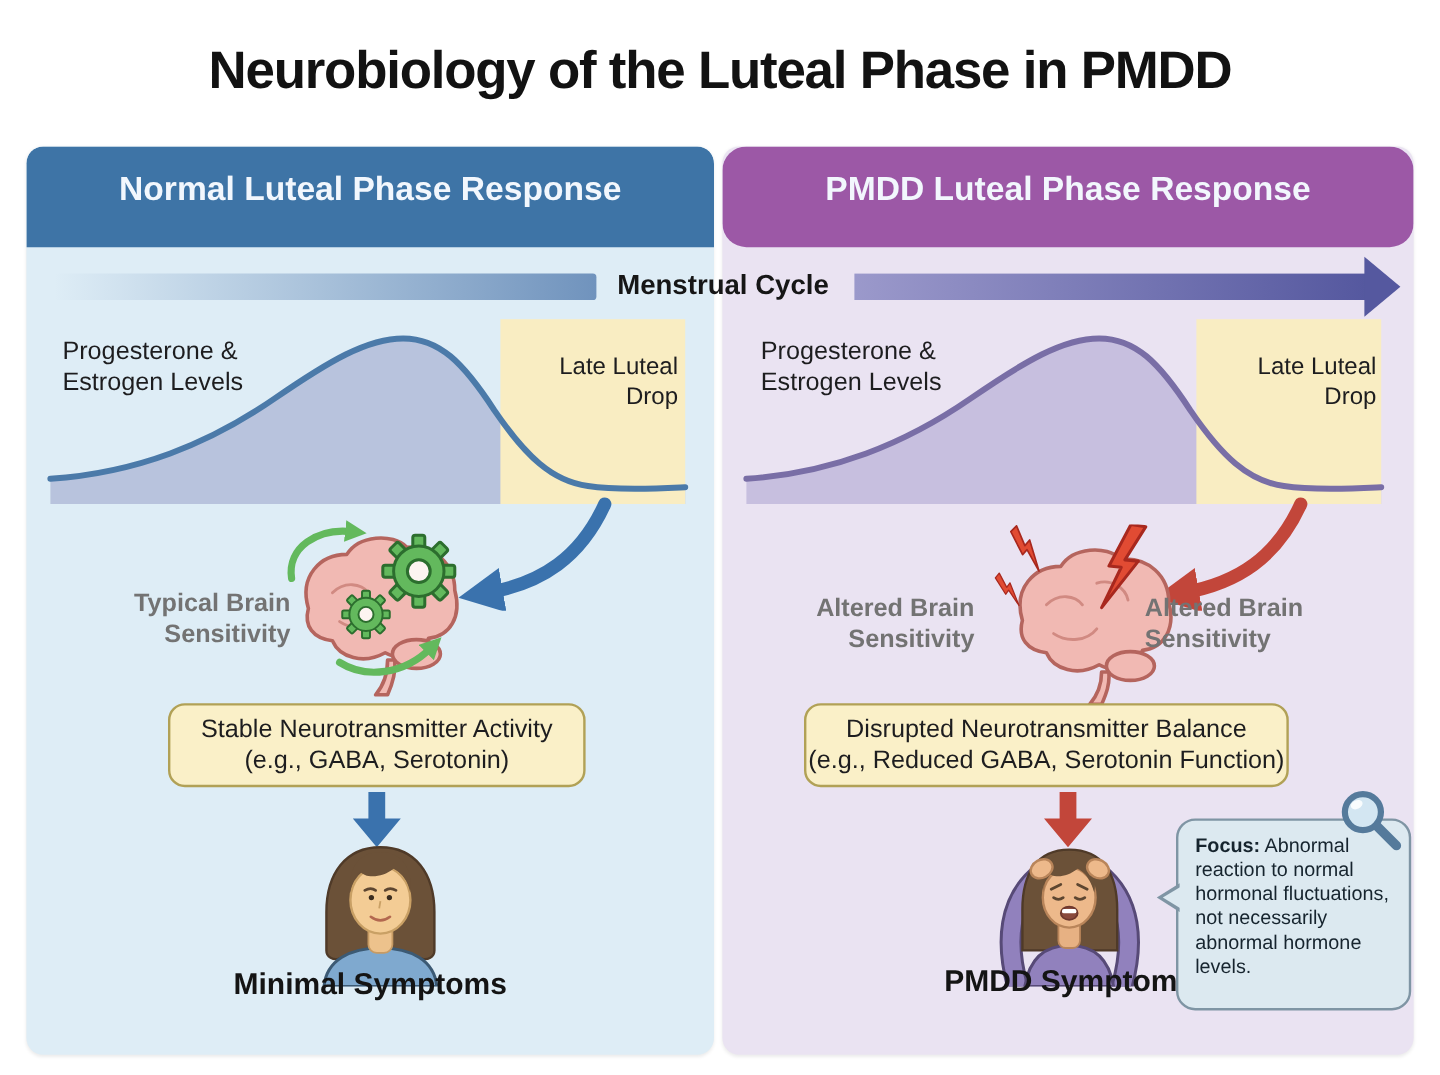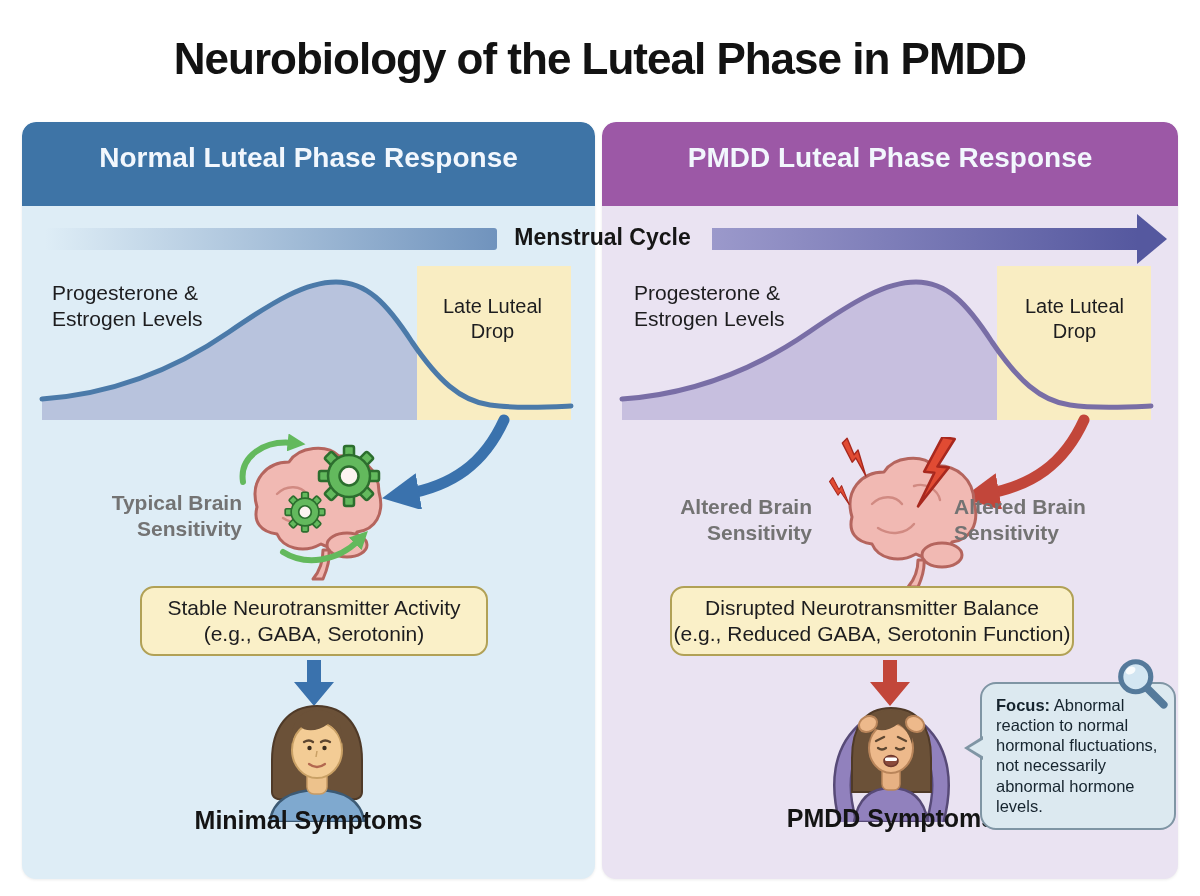--- a/index.html
+++ b/index.html
@@ -23,51 +23,51 @@
   .title{position:absolute;left:0;top:34px;width:1200px;text-align:center;
     font-size:44px;font-weight:bold;letter-spacing:-1px;color:#121212;}
   .panel{position:absolute;top:122px;height:757px;border-radius:14px;overflow:hidden;
     box-shadow:0 1px 3px rgba(0,0,0,0.08);}
   .panel.left{left:22px;width:573px;background:var(--left-panel-bg);}
   .panel.right{left:602px;width:576px;background:var(--right-panel-bg);}
   .panel-header{position:absolute;left:0;top:0;width:100%;height:84px;line-height:72px;
     text-align:center;font-size:28px;font-weight:bold;color:var(--header-text);
     border-radius:14px 14px 0 0;}
   .panel.left  .panel-header{background:var(--left-header-bg);}
-  .panel.right .panel-header{background:var(--right-header-bg);}
+  .panel.right .panel-header{background:var(--right-header-bg);border-radius:20px;}
   .preline{white-space:pre-line;}
   .abs{position:absolute;}
   
   .cycle{position:absolute;left:0;top:214px;width:1200px;height:54px;pointer-events:none;}
   .cycle-bar-left{position:absolute;left:45px;top:14px;width:452px;height:22px;border-radius:3px;
     background:linear-gradient(90deg,rgba(222,231,240,0),var(--cycle-left-end));}
   .cycle-label{position:absolute;left:495px;top:10px;width:215px;text-align:center;
     font-size:23px;font-weight:bold;color:#161616;}
   .cycle-bar-right{position:absolute;left:712px;top:14px;width:426px;height:22px;
     background:linear-gradient(90deg,var(--cycle-right-start),var(--cycle-right-end));}
   .cycle-head{position:absolute;left:1137px;top:0px;width:0;height:0;
     border-top:25px solid transparent;border-bottom:25px solid transparent;
     border-left:30px solid var(--cycle-right-end);}
   
   .curve-svg{position:absolute;left:12px;top:140px;width:545px;height:175px;}
   .curve-fill-l{fill:var(--left-curve-fill);} .curve-line-l{fill:none;stroke:var(--left-curve-stroke);stroke-width:5;stroke-linecap:round;}
   .curve-fill-r{fill:var(--right-curve-fill);} .curve-line-r{fill:none;stroke:var(--right-curve-stroke);stroke-width:5;stroke-linecap:round;}
   .drop-rect{fill:var(--drop-box-bg);}
   .hormone-label{font-size:21px;color:var(--text-dark);line-height:1.25;}
-  .drop-label{font-size:20px;color:var(--text-dark);text-align:center;line-height:1.25;}
+  .drop-label{font-size:20px;color:var(--text-dark);text-align:right;line-height:1.25;}
   .brain-label{font-size:21px;font-weight:bold;color:#737373;line-height:1.25;}
   
   .note-box{position:absolute;background:var(--note-box-bg);border:2.5px solid var(--note-box-border);
     border-radius:14px;display:flex;align-items:center;justify-content:center;text-align:center;
     font-size:21px;color:var(--text-dark);line-height:1.25;}
   .outcome{font-size:25px;font-weight:bold;color:#141414;text-align:center;}
   .outcome-detail{font-size:21px;color:#202020;text-align:center;line-height:1.2;margin-top:2px;}
   
   .bubble{position:absolute;left:378px;top:560px;width:196px;background:var(--focus-bubble-bg);
-    border:2.5px solid var(--focus-bubble-border);border-radius:16px;padding:11px 12px 12px 14px;
+    border:2.5px solid var(--focus-bubble-border);border-radius:16px;padding:11px 12px 24px 14px;
     font-size:16.5px;line-height:1.22;color:#16242e;}
   .bubble::before{content:'';position:absolute;left:-18px;top:52px;width:0;height:0;
     border-top:12px solid transparent;border-bottom:12px solid transparent;
     border-right:19px solid var(--focus-bubble-border);}
   .bubble::after{content:'';position:absolute;left:-13px;top:55px;width:0;height:0;
     border-top:9px solid transparent;border-bottom:9px solid transparent;
     border-right:15px solid var(--focus-bubble-bg);}
   
   .arrow-blue{fill:none;stroke:var(--blue-arrow);stroke-width:11;stroke-linecap:round;}
   .arrow-red{fill:none;stroke:var(--red-arrow);stroke-width:11;stroke-linecap:round;}

